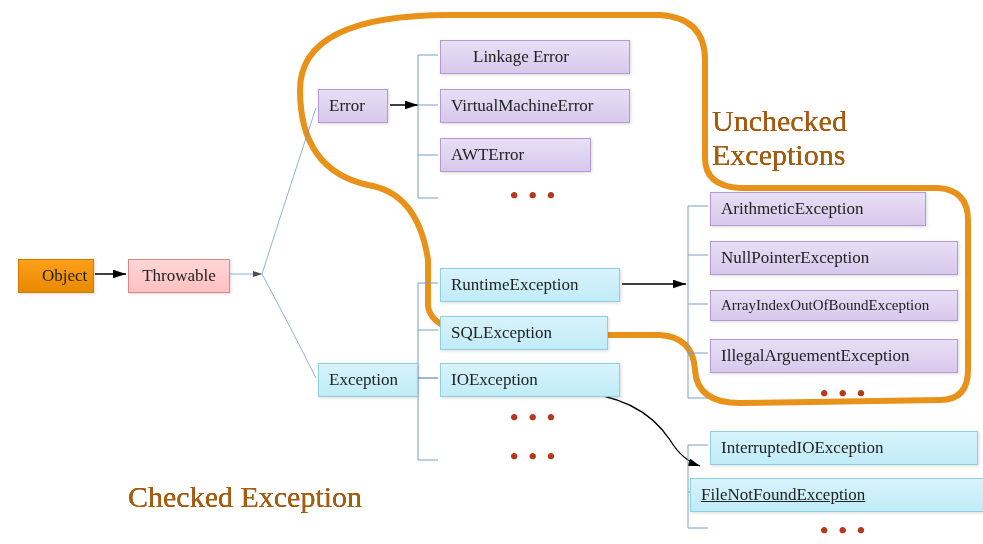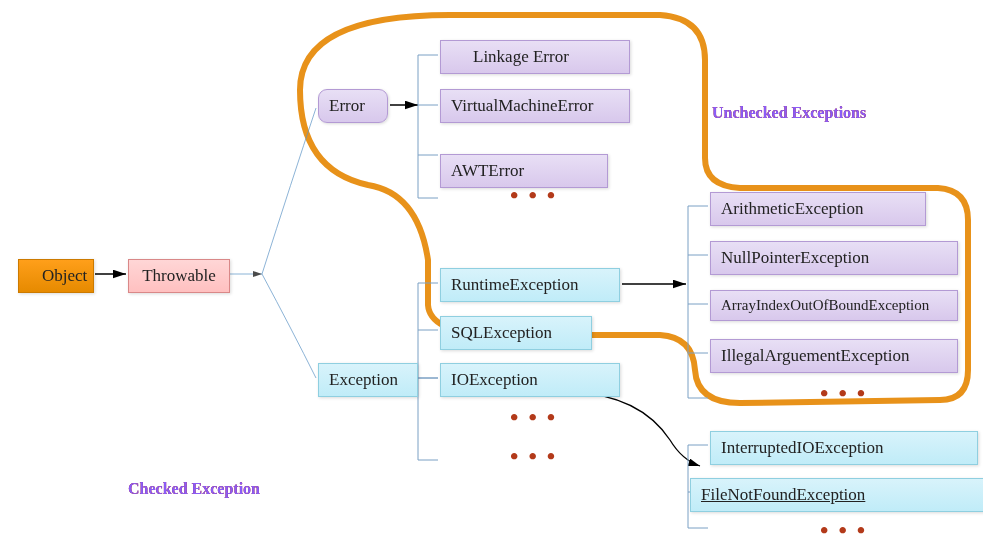--- a/index.html
+++ b/index.html
@@ -12,24 +12,24 @@
     color: #222;
     box-shadow: 1px 1px 3px rgba(0,0,0,0.15);
     white-space: nowrap;
   }
   .orange { background: linear-gradient(#ff9f1a,#e68a00); border-color: #cc7a00; padding-left: 23px; }
   .pink   { background: linear-gradient(#ffd6d6,#ffc0c0); border-color: #d98888; text-align: center; }
   .purple { background: linear-gradient(#e8dff5,#d8c8ec); border-color: #b39ad4; }
   .cyan   { background: linear-gradient(#d8f3fb,#c0ecf8); border-color: #8fcfe0; }
   .label-red {
     position: absolute;
-    color: #8b5cf6;
-    font-weight: bold;
+    color: #a16207;
+    font-weight: normal;
     font-family: Georgia, "Times New Roman", serif;
-    font-size: 16px;
+    font-size: 30px;
     text-shadow: 0 0 0 #a00000;
   }
   .dots {
     position: absolute;
     color: #b33a1a;
     font-weight: bold;
     font-size: 24px;
     letter-spacing: 2px;
     line-height: 0;
   }
@@ -81,29 +81,29 @@
   <line x1="622" y1="284" x2="686" y2="284" stroke="#000" stroke-width="1.5" marker-end="url(#arr)"></line>
   <path d="M 688 206 L 688 398 M 688 206 L 708 206 M 688 255 L 708 255 M 688 304 L 708 304 M 688 353 L 708 353 M 688 398 L 708 398" fill="none" stroke="#7aa0c4" stroke-width="1"></path>
 
   <path d="M 572 392 Q 640 395 670 440 Q 682 460 700 466" fill="none" stroke="#000" stroke-width="1.3" marker-end="url(#arr)"></path>
   <path d="M 688 445 L 688 528 M 688 445 L 708 445 M 688 492 L 708 492 M 688 528 L 708 528" fill="none" stroke="#7aa0c4" stroke-width="1"></path>
 </svg>
 
 <div class="box orange" style="left:18px; top:259px; width:76px;">Object</div>
 <div class="box pink" style="left:128px; top:259px; width:102px;">Throwable</div>
 
-<div class="box purple" style="left:318px; top:89px; width:70px;border-radius:9px;">Error</div>
+<div class="box purple" style="left:318px; top:89px; width:70px;">Error</div>
 <div class="box purple" style="left:440px; top:40px; width:190px;padding-left:32px;">Linkage Error</div>
 <div class="box purple" style="left:440px; top:89px; width:190px;">VirtualMachineError</div>
-<div class="box purple" style="left:440px; top:154px; width:168px;">AWTError</div>
+<div class="box purple" style="left:440px; top:138px; width:151px;">AWTError</div>
 <div class="dots" style="left:510px; top:195px;">• • •</div>
 
 <div class="box cyan" style="left:318px; top:363px; width:100px;">Exception</div>
 <div class="box cyan" style="left:440px; top:268px; width:180px;">RuntimeException</div>
-<div class="box cyan" style="left:440px; top:316px; width:152px;">SQLException</div>
+<div class="box cyan" style="left:440px; top:316px; width:168px;">SQLException</div>
 <div class="box cyan" style="left:440px; top:363px; width:180px;">IOException</div>
 <div class="dots" style="left:510px; top:417px;">• • •</div>
 <div class="dots" style="left:510px; top:456px;">• • •</div>
 
 <div class="box purple" style="left:710px; top:192px; width:216px;">ArithmeticException</div>
 <div class="box purple" style="left:710px; top:241px; width:248px;">NullPointerException</div>
 <div class="box purple" style="left:710px; top:290px; width:248px; font-size:15px;">ArrayIndexOutOfBoundException</div>
 <div class="box purple" style="left:710px; top:339px; width:248px;">IllegalArguementException</div>
 <div class="dots" style="left:820px; top:393px;">• • •</div>
 

